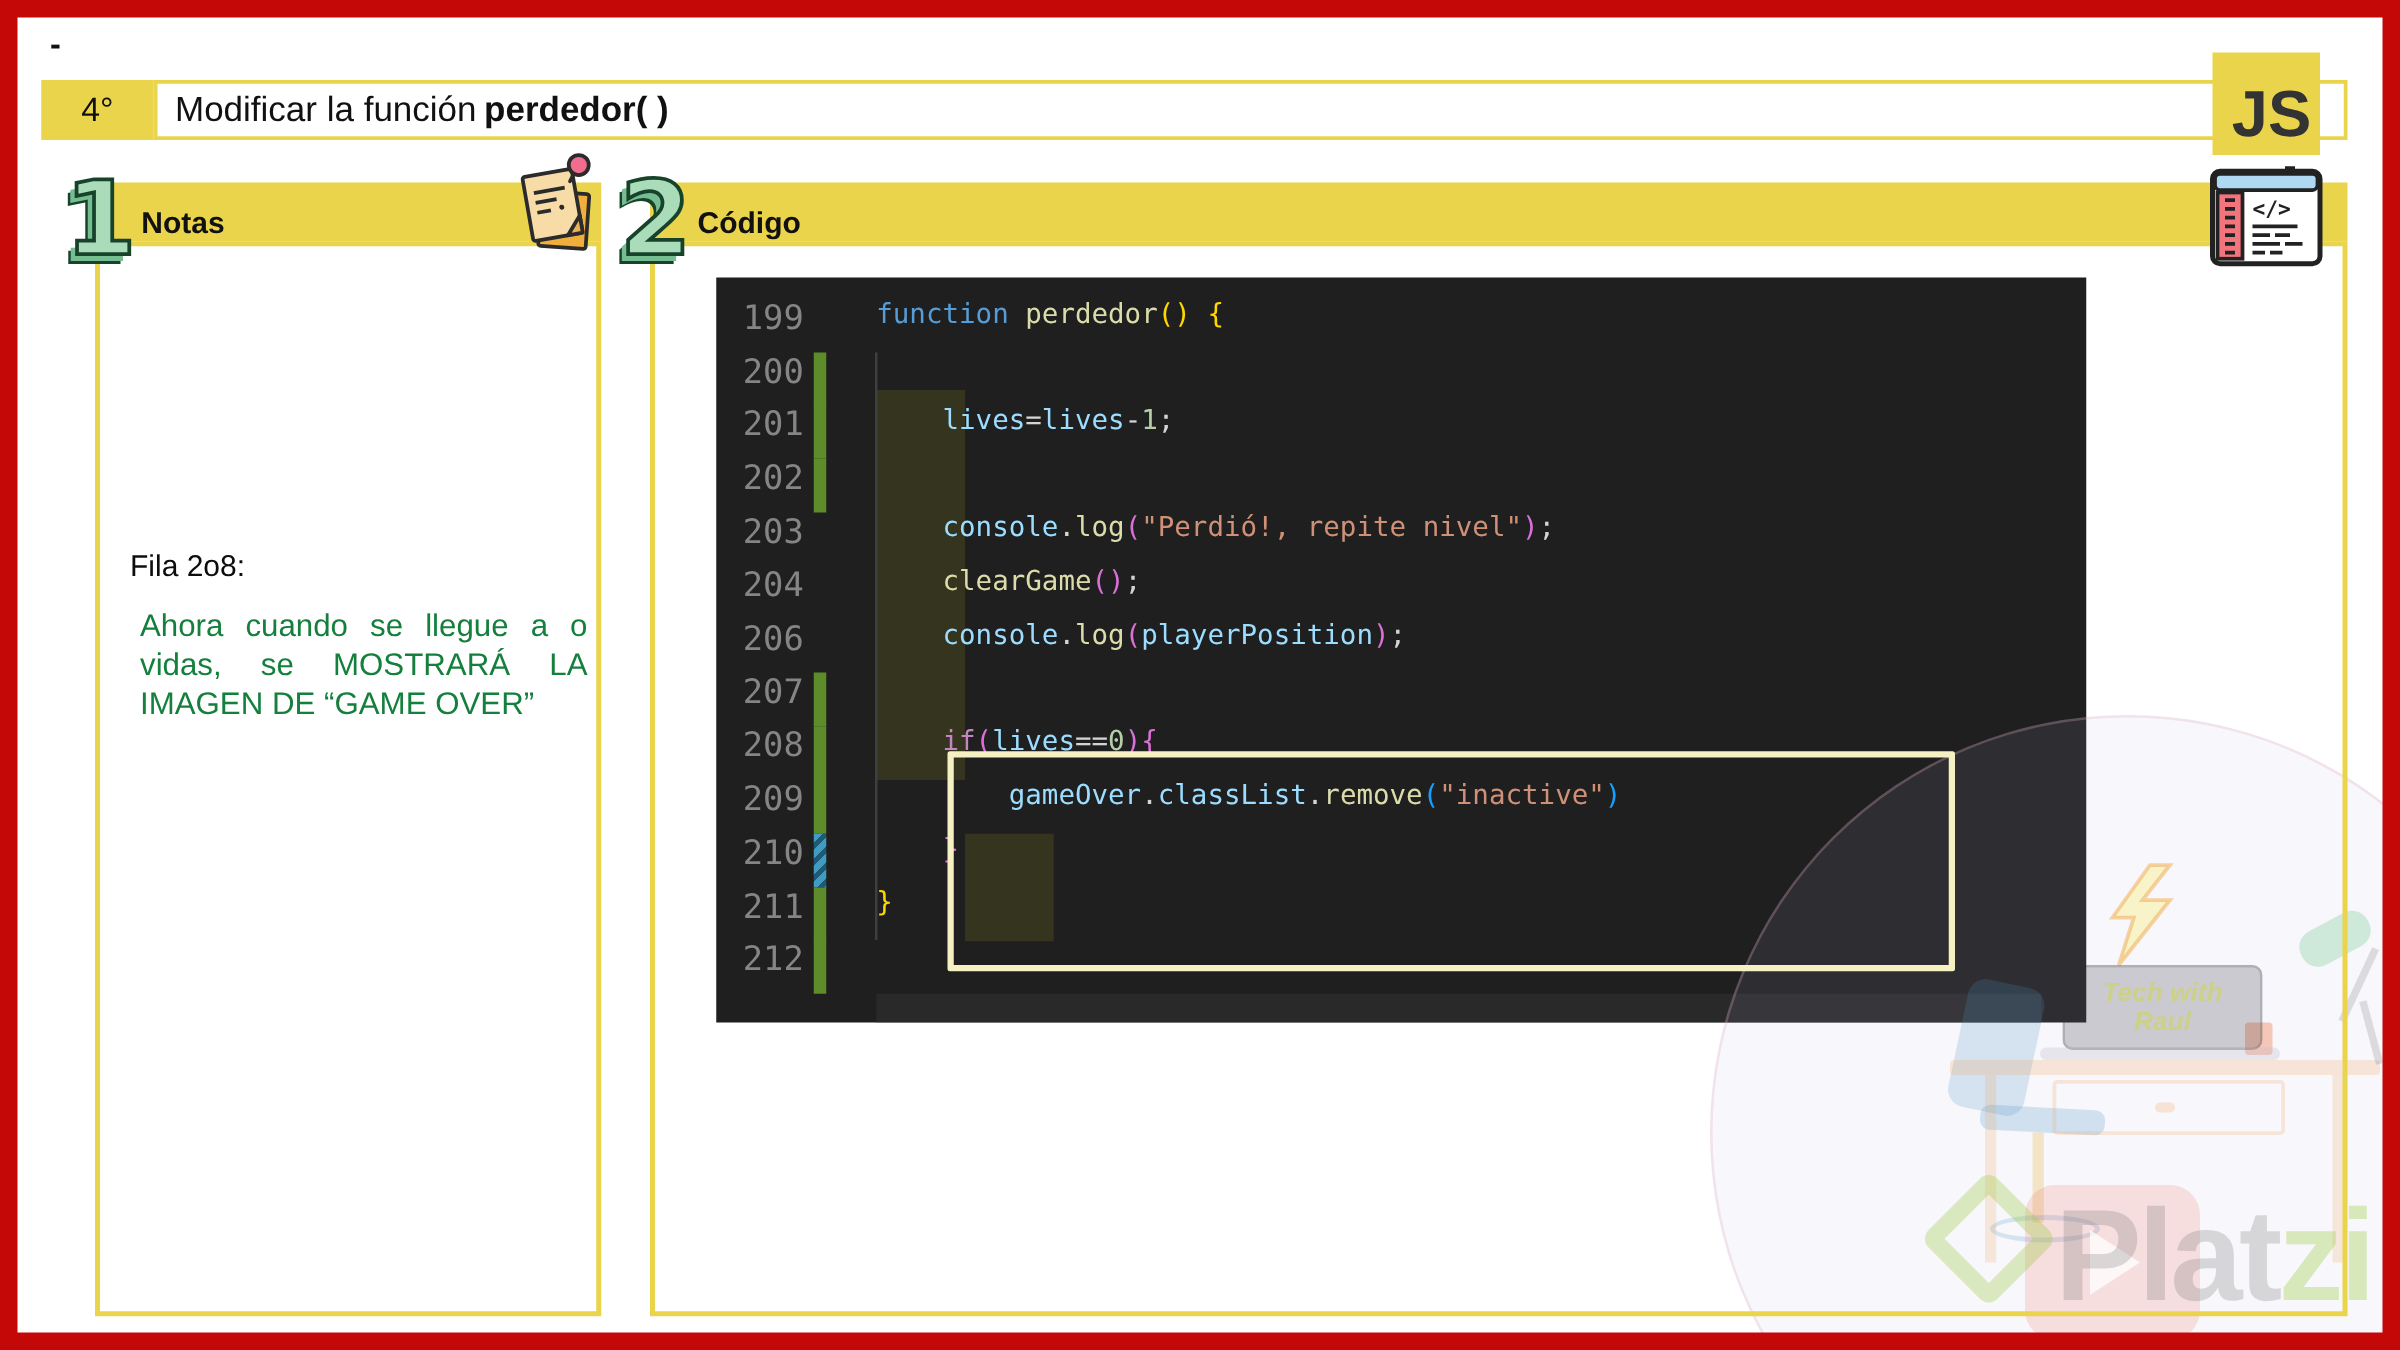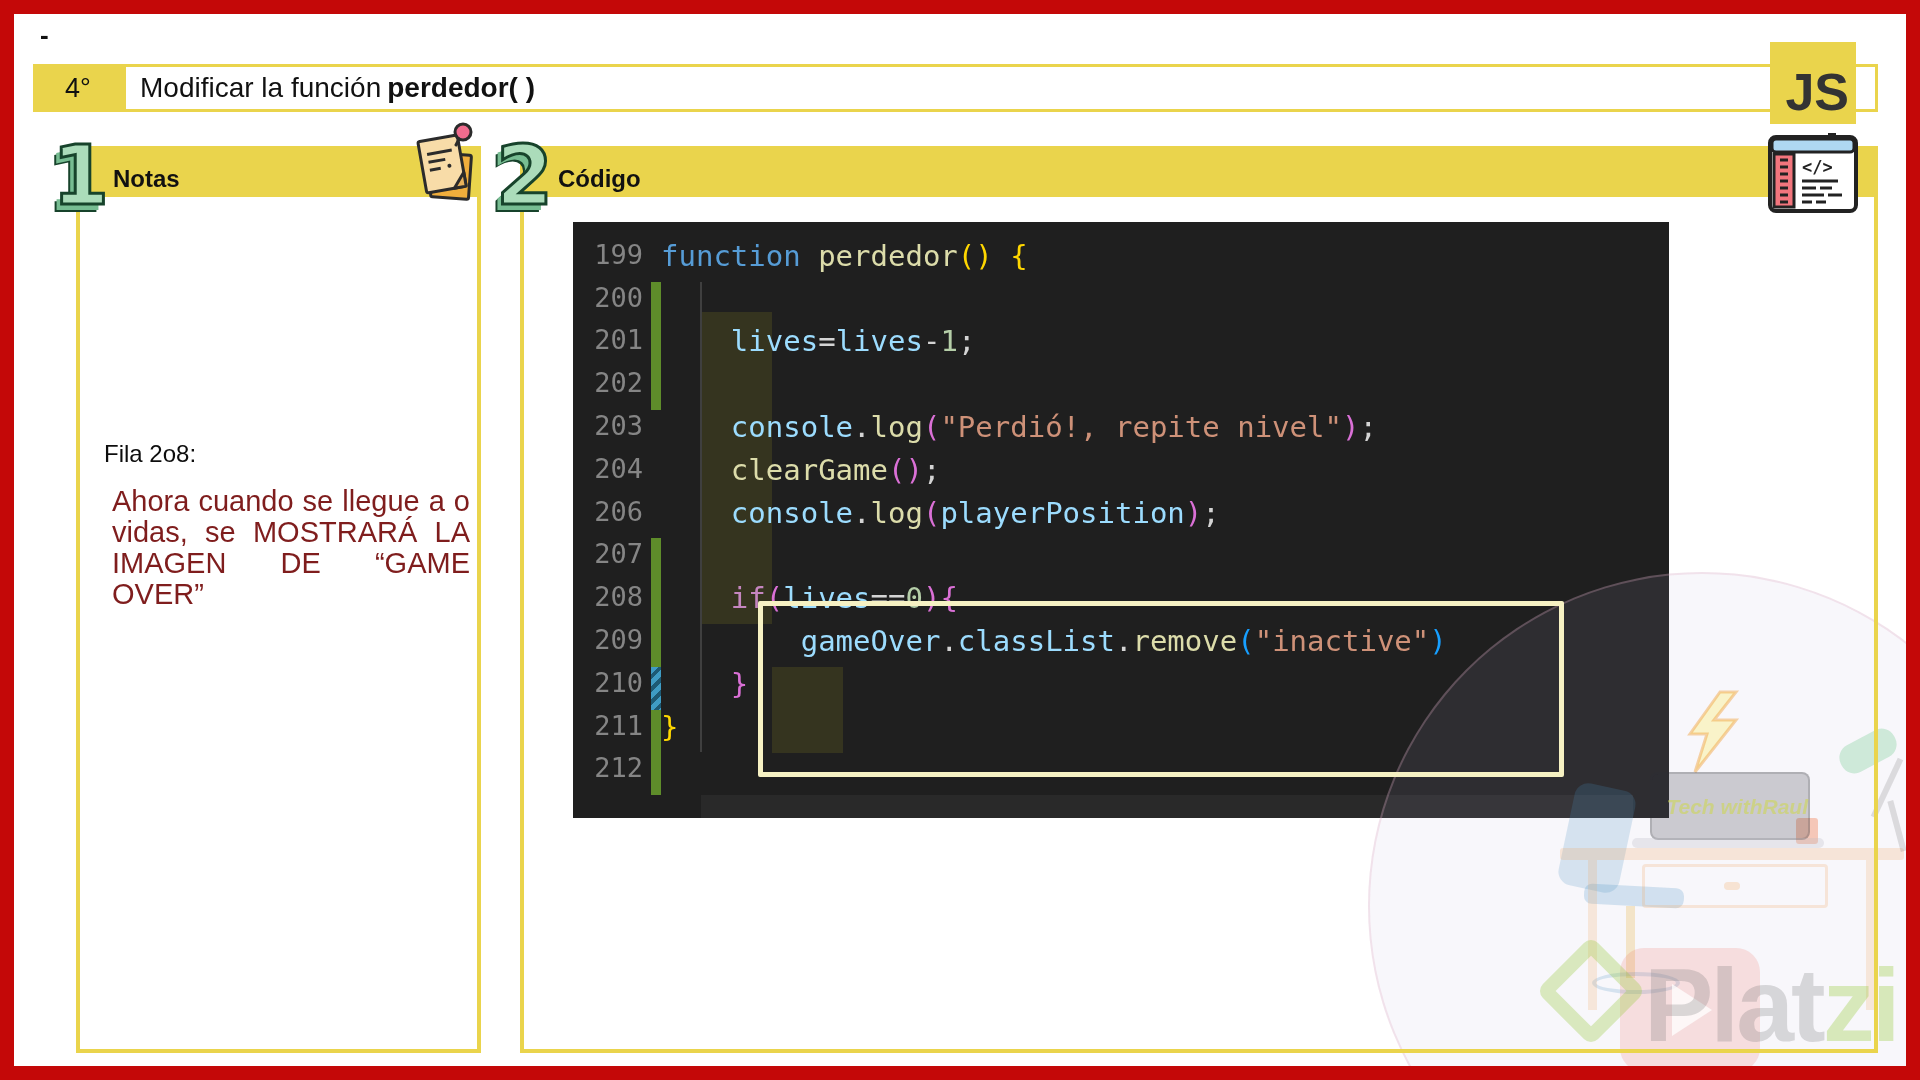--- a/index.html
+++ b/index.html
@@ -37,58 +37,58 @@
   .num1{left:52px;top:140px}
   .num2{left:496px;top:140px}
 
   
   .panel{border:4px solid var(--accent);box-sizing:border-box;z-index:27;background:transparent}
   .panel-notas{left:76px;top:193px;width:405px;height:860px}
   .panel-codigo{left:520px;top:193px;width:1358px;height:860px}
 
   
   .note-heading{left:104px;top:440px;font-size:24px;font-weight:normal;color:#0d0d0d;z-index:28}
-  .note-body{left:112px;top:486px;width:358px;font-size:29px;line-height:31px;color:#7f1d1d;
+  .note-body{left:112px;top:486px;width:358px;font-size:25px;line-height:31px;color:#15803d;
              text-align:justify;z-index:28}
 
   
   .editor{left:573px;top:222px;width:1096px;height:596px;background:var(--editor-bg);
           overflow:hidden;z-index:10;font-family:"DejaVu Sans Mono",monospace}
   .indent-hl1{left:128px;top:90px;width:71px;height:312px;background:var(--indent-highlight)}
   .indent-hl2{left:199px;top:445px;width:71px;height:86px;background:var(--indent-highlight)}
   .cur-line{left:128px;top:573px;width:932px;height:23px;background:var(--current-line)}
   .indent-guide{left:127px;top:60px;width:2px;height:470px;background:var(--indent-guide)}
   .code-rows{left:0;top:-26px;right:0}
   .code-row{display:flex;align-items:flex-start;height:42.8px}
   .ln{width:70px;flex:none;text-align:right;font-size:27px;color:var(--line-number)}
   .mk{width:10px;height:43px;flex:none;margin-left:8px}
   .mk-added{background:var(--git-added)}
   .mk-modified{background:repeating-linear-gradient(135deg,var(--git-modified) 0 5px,#1d5a74 5px 9px)}
-  .code{white-space:pre;font-size:29px;}
+  .code{white-space:pre;font-size:22px;margin-left:40px}
   .tk-kw{color:var(--tk-kw)} .tk-ct{color:var(--tk-ct)} .tk-vr{color:var(--tk-vr)}
   .tk-fn{color:var(--tk-fn)} .tk-st{color:var(--tk-st)} .tk-nm{color:var(--tk-nm)}
   .tk-cm{color:var(--tk-cm)} .tk-pl{color:var(--tk-pl)}
   .tk-b1{color:var(--tk-b1)} .tk-b2{color:var(--tk-b2)} .tk-b3{color:var(--tk-b3)}
 
   
   .hlbox{left:758px;top:601px;width:796px;height:166px;border:5px solid var(--highlight-box);
          border-radius:2px;z-index:12}
 
   
   .note-icon{left:416px;top:122px;z-index:33}
   .win-icon{left:1766px;top:131px;z-index:33}
 
   
   .watermark{inset:0;z-index:11;pointer-events:none}
   .wm-circle{left:1368px;top:572px;width:664px;height:664px;border-radius:50%;
              background:rgba(190,178,212,0.10);border:2px solid rgba(224,170,194,0.28)}
   .wm-bolt{left:1680px;top:690px}
   .wm-laptop{left:1650px;top:772px;width:156px;height:64px;border-radius:8px;
              background:rgba(45,45,55,0.22);border:2px solid rgba(45,45,55,0.18);
-             display:flex;flex-direction:row;align-items:center;justify-content:flex-end}
+             display:flex;flex-direction:column;align-items:center;justify-content:center}
   .wm-laptop .t{font-size:21px;font-weight:bold;font-style:italic;color:rgba(205,215,75,0.55);line-height:23px}
   .wm-laptop-base{left:1632px;top:838px;width:192px;height:10px;border-radius:5px;background:rgba(190,190,200,0.30)}
   .wm-desk{left:1560px;top:848px;width:344px;height:12px;background:rgba(242,166,90,0.22);border-radius:3px}
   .wm-desk-leg1{left:1588px;top:860px;width:9px;height:150px;background:rgba(242,166,90,0.20)}
   .wm-desk-leg2{left:1866px;top:860px;width:9px;height:150px;background:rgba(242,166,90,0.20)}
   .wm-drawer{left:1642px;top:864px;width:186px;height:44px;border:3px solid rgba(242,166,90,0.22);
              border-radius:4px;box-sizing:border-box}
   .wm-knob{left:1724px;top:882px;width:16px;height:8px;background:rgba(242,166,90,0.25);border-radius:4px}
   .wm-mug{left:1796px;top:818px;width:22px;height:26px;background:rgba(240,100,45,0.32);border-radius:3px}
   .wm-lamp-shade{left:1838px;top:736px;width:60px;height:30px;background:rgba(130,205,155,0.35);

